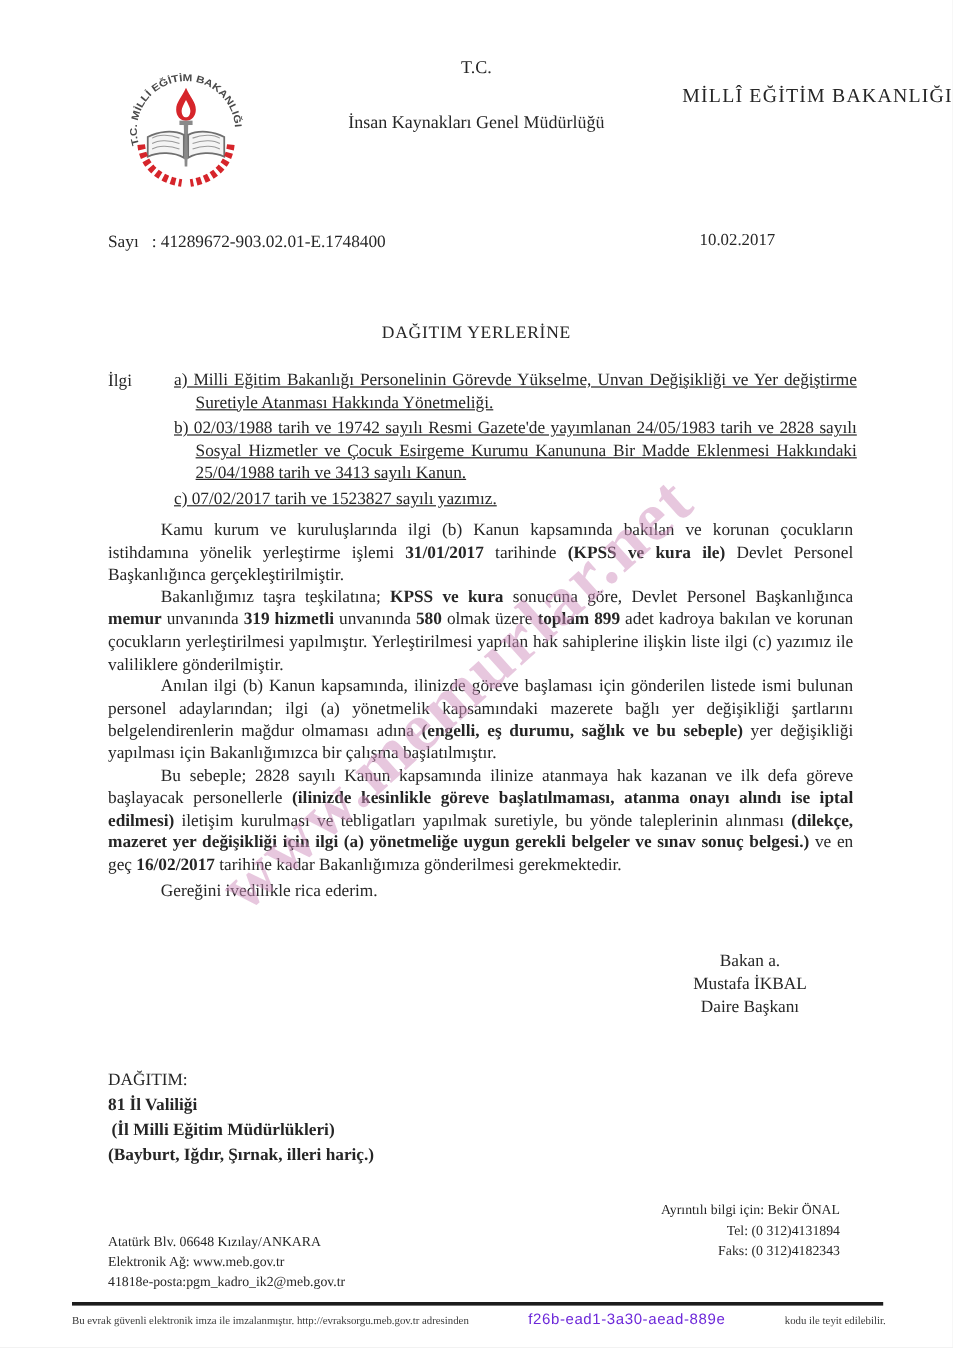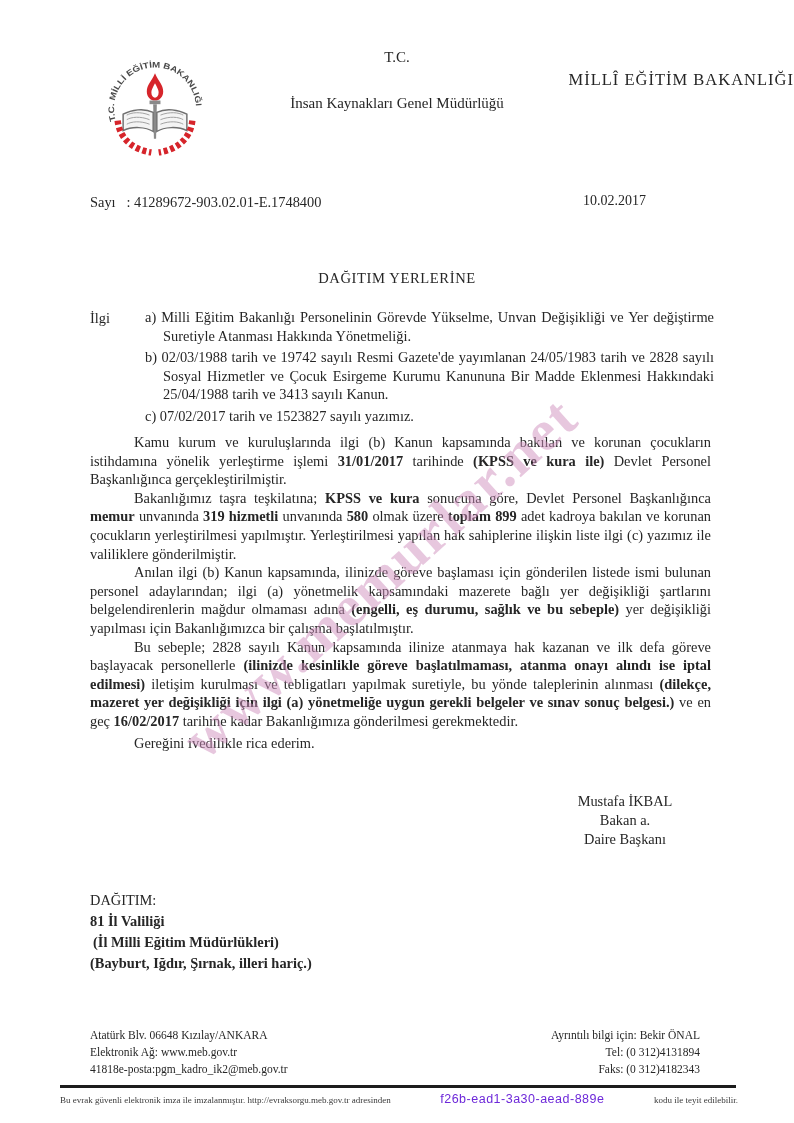--- a/index.html
+++ b/index.html
@@ -15,21 +15,21 @@
 
   
   .meta{position:absolute;left:90px;top:191px;font-size:14.4px;line-height:22px;}
   .meta .pre{white-space:pre-wrap;}
   .doc-date{position:absolute;left:583px;top:193px;font-size:14px;}
 
   .doc-heading{position:absolute;left:0;right:0;top:270px;text-align:center;
                font-size:14.6px;letter-spacing:0.6px;}
 
   
-  .ilgi{position:absolute;left:90px;top:308px;width:624px;font-size:14.4px;line-height:18.6px;}
+  .ilgi{position:absolute;left:90px;top:308px;width:624px;font-size:14.4px;line-height:18.6px;text-decoration:underline;}
   .ilgi-label{position:absolute;left:0;top:1px;}
   .ilgi-items{margin-left:55px;}
   .ilgi-item{padding-left:18px;text-indent:-18px;margin:0 0 3px 0;text-align:justify;}
 
   
   .body-text{position:absolute;left:90px;top:433px;width:621px;font-size:14.4px;
              line-height:18.6px;text-align:justify;}
   .body-text p{margin:0;text-indent:44px;}
   .body-text .closing{margin-top:3px;text-align:left;}
   b{font-weight:bold;}
@@ -38,21 +38,21 @@
   .signature{position:absolute;left:515px;top:792px;width:220px;text-align:center;
              font-size:14.4px;line-height:19px;}
 
   
   .dagitim{position:absolute;left:90px;top:890px;font-size:14.4px;line-height:21px;}
   .dagitim .bold{font-weight:bold;}
   .dagitim .indent1{padding-left:3px;}
 
   
   .footer-left{position:absolute;left:90px;top:1027px;font-size:11.5px;line-height:17px;}
-  .footer-right{position:absolute;right:94px;top:1027px;font-size:11.5px;line-height:17px;text-align:right;}
+  .footer-right{position:absolute;right:94px;top:1001px;font-size:11.5px;line-height:17px;text-align:right;}
   .rule{position:absolute;left:60px;top:1085px;width:676px;height:3px;background:#1c1c1c;}
 
   
   .verify{position:absolute;left:60px;top:1092px;width:678px;display:flex;
           align-items:baseline;justify-content:space-between;white-space:nowrap;}
   .verify .small{font-size:9px;color:#3a3a3a;text-align:center;}
   .verify .code{font-size:12.5px;font-family:"Liberation Sans",sans-serif;color:#6d28d9;letter-spacing:0.5px;}
 
   
   .watermark{position:absolute;left:70px;top:544px;width:620px;text-align:center;
@@ -122,22 +122,22 @@
 
   <div class="body-text">
     <p><span>Kamu kurum ve kuruluşlarında ilgi (b) Kanun kapsamında bakılan ve korunan çocukların istihdamına yönelik  yerleştirme işlemi </span><b>31/01/2017</b><span> tarihinde </span><b>(KPSS ve kura ile)</b><span> Devlet Personel Başkanlığınca gerçekleştirilmiştir.</span></p>
     <p><span>Bakanlığımız taşra teşkilatına; </span><b>KPSS ve kura</b><span> sonucuna göre, Devlet Personel Başkanlığınca </span><b>memur</b><span> unvanında </span><b>319  hizmetli</b><span> unvanında </span><b>580</b><span>  olmak üzere  </span><b>toplam 899</b><span> adet kadroya bakılan ve korunan çocukların  yerleştirilmesi yapılmıştır. Yerleştirilmesi yapılan hak sahiplerine ilişkin liste ilgi (c) yazımız ile valiliklere gönderilmiştir.</span></p>
     <p><span>Anılan ilgi (b)  Kanun kapsamında, ilinizde göreve başlaması için gönderilen listede ismi bulunan personel adaylarından; ilgi (a) yönetmelik kapsamındaki mazerete bağlı yer değişikliği şartlarını belgelendirenlerin mağdur olmaması adına  </span><b>(engelli, eş durumu, sağlık ve bu  sebeple)</b><span> yer değişikliği yapılması  için Bakanlığımızca bir çalışma başlatılmıştır.</span></p>
     <p><span>Bu sebeple;  2828 sayılı Kanun kapsamında ilinize atanmaya hak kazanan ve ilk defa göreve başlayacak personellerle </span><b>(ilinizde kesinlikle göreve başlatılmaması, atanma onayı alındı ise iptal edilmesi)</b><span> iletişim kurulması ve tebligatları yapılmak suretiyle,  bu  yönde taleplerinin alınması </span><b>(dilekçe, mazeret yer değişikliği için ilgi (a) yönetmeliğe uygun gerekli belgeler ve sınav sonuç belgesi.)</b><span> ve en geç </span><b>16/02/2017</b><span> tarihine kadar Bakanlığımıza gönderilmesi gerekmektedir.</span></p>
     <p class="closing">Gereğini ivedilikle rica ederim.</p>
   </div>
 
   <div class="signature">
+    <div>Bakan  a.</div>
     <div>Mustafa İKBAL</div>
-    <div>Bakan  a.</div>
     <div>Daire Başkanı</div>
   </div>
 
   <div class="dagitim">
     <div>DAĞITIM:</div>
     <div class="bold">81 İl Valiliği</div>
     <div class="bold indent1">(İl Milli Eğitim Müdürlükleri)</div>
     <div class="bold">(Bayburt, Iğdır, Şırnak, illeri  hariç.)</div>
   </div>
 

